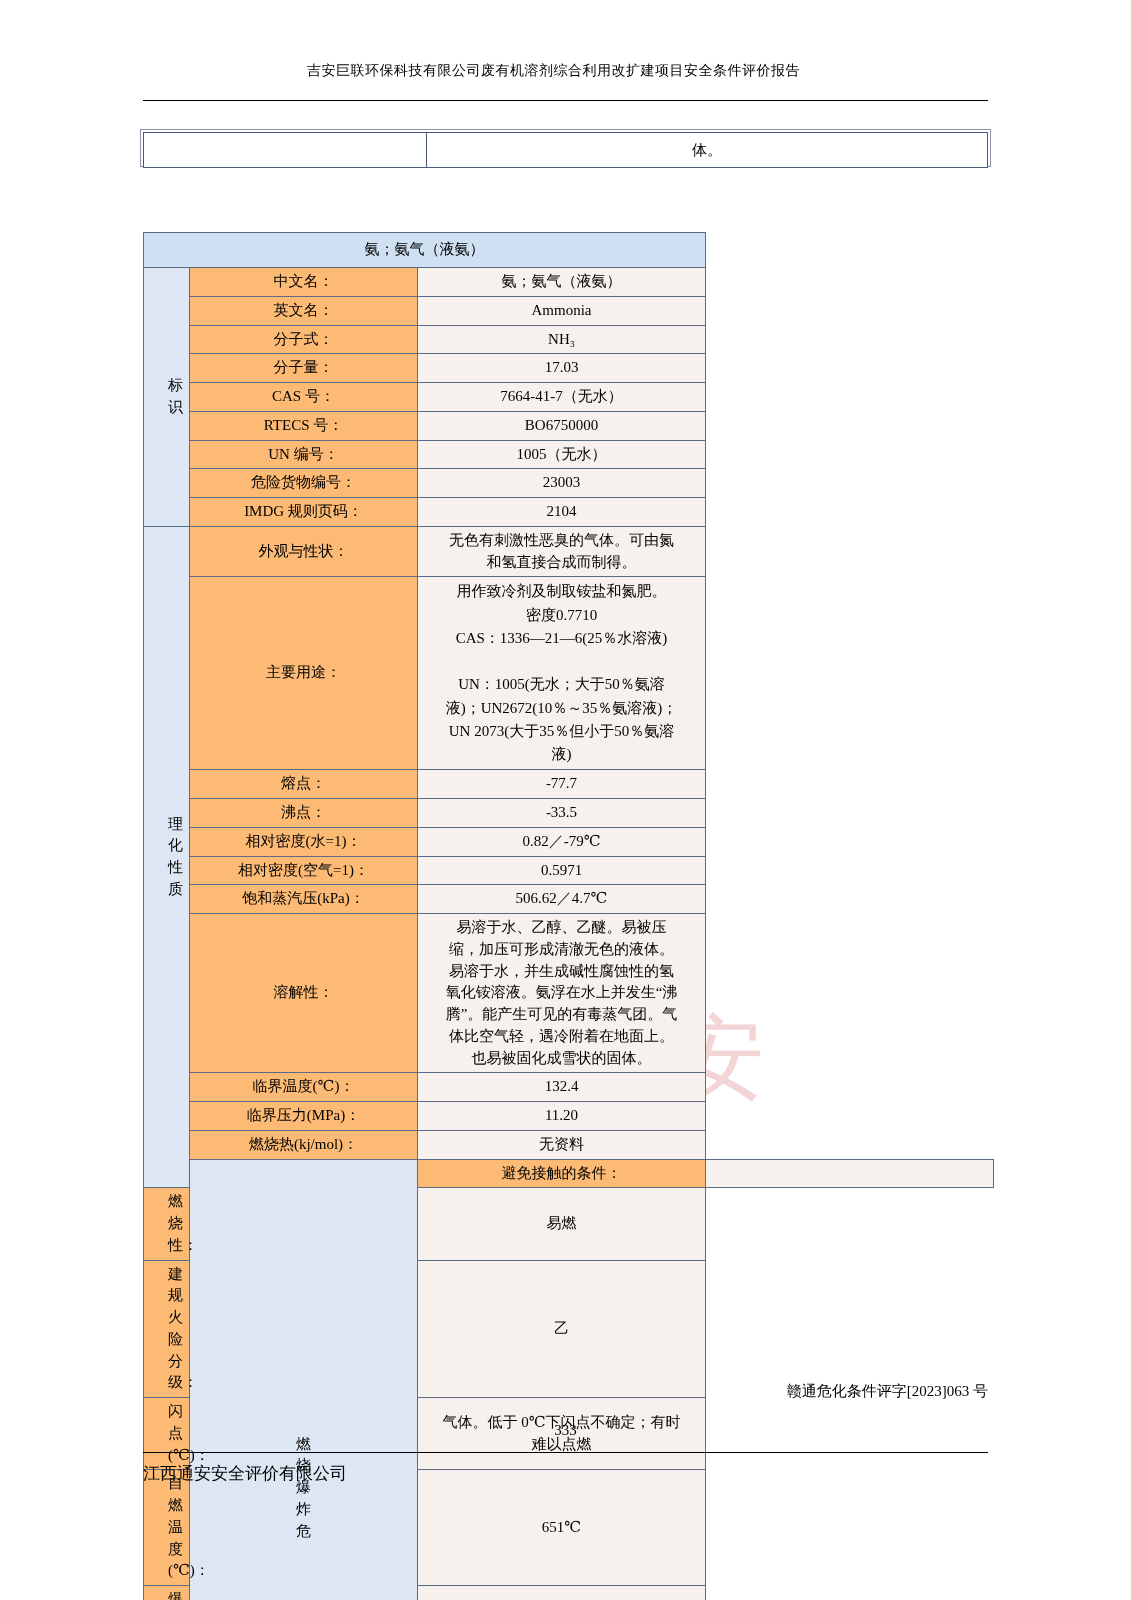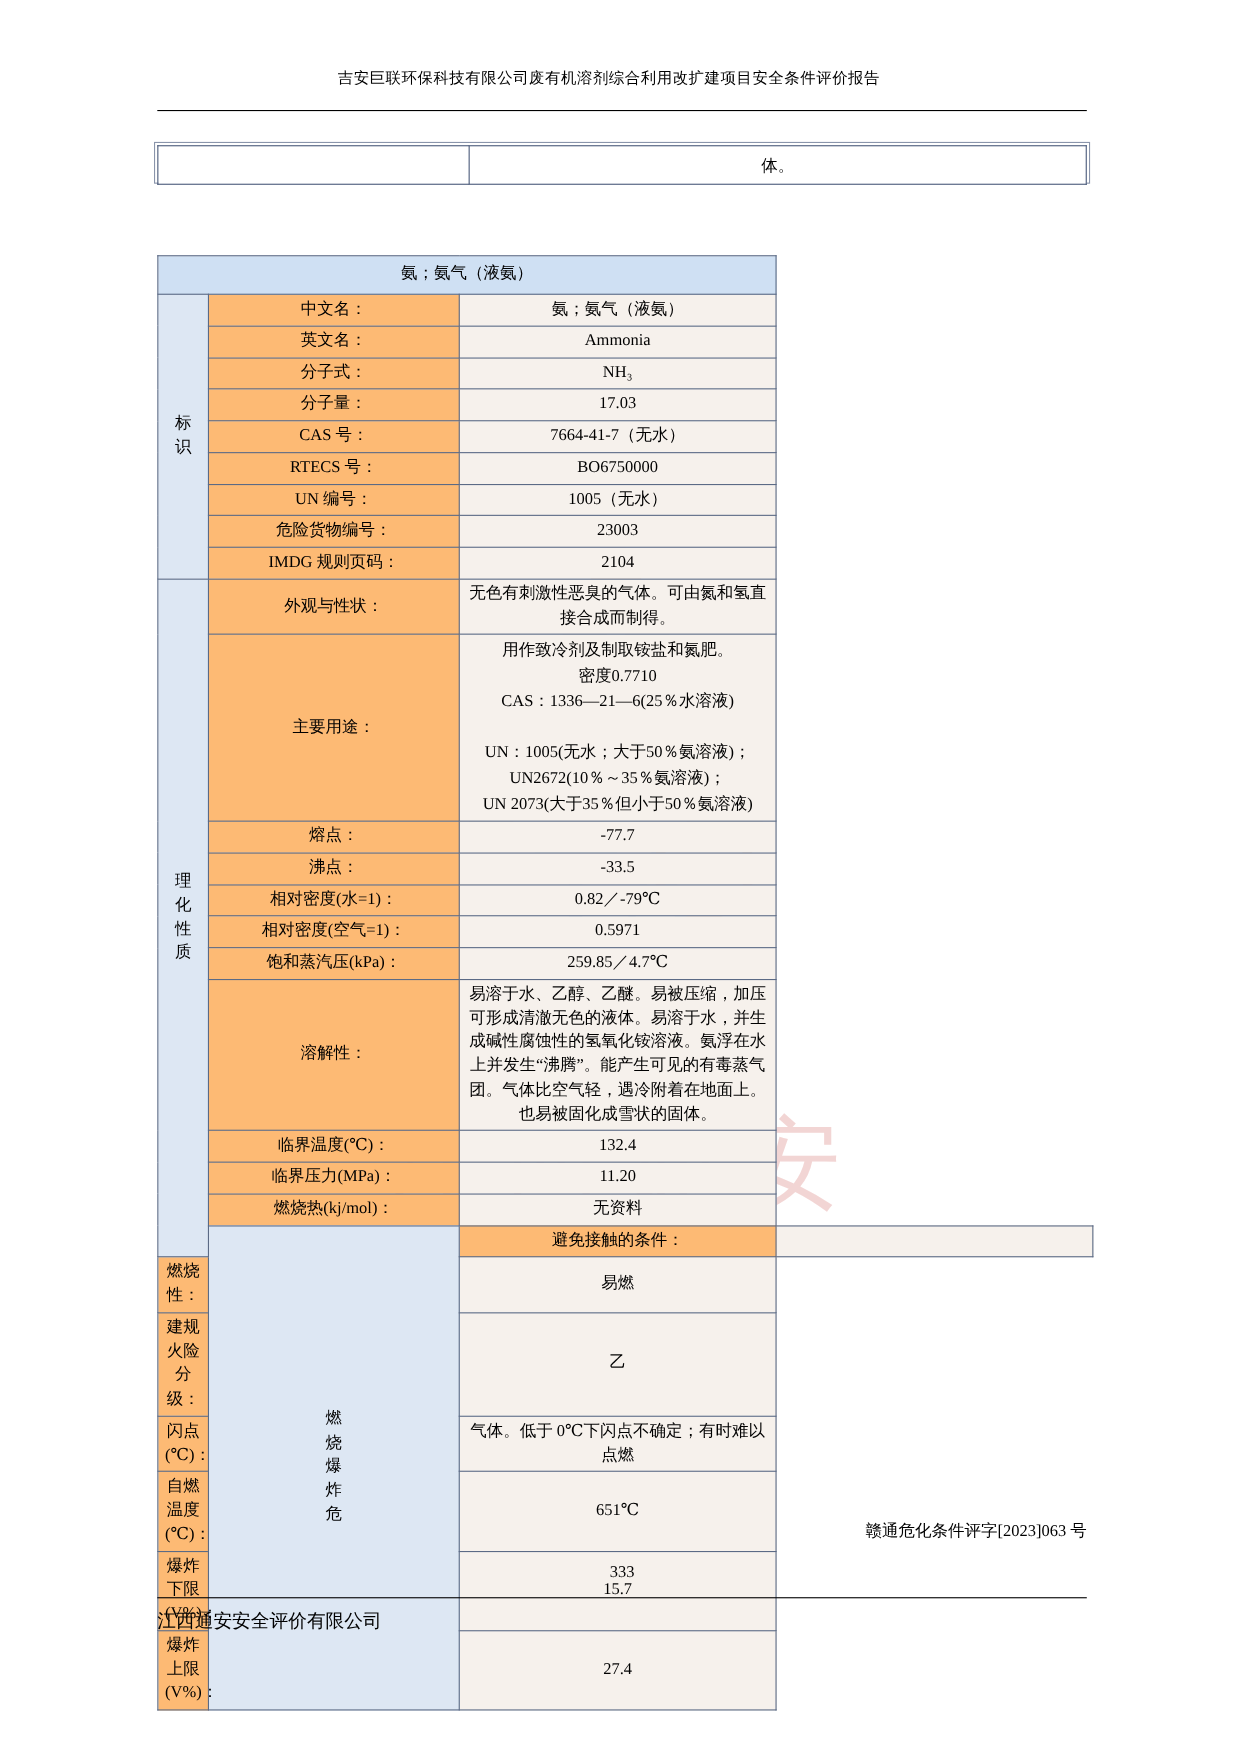--- a/index.html
+++ b/index.html
@@ -101,21 +101,21 @@
   }
   table.msds {
     border-collapse: collapse;
     table-layout: fixed;
     width: 851px;
     background: transparent;
   }
   table.msds td {
     border: 1px solid #5b6a85;
     font-size: 15px;
-    padding: 3px 6px;
+    padding: 3px 24px;
     vertical-align: middle;
     line-height: 1.45;
   }
   td.title-row {
     background: #cfe0f3;
     text-align: center;
     font-size: 15px;
     height: 28px;
     border: 1px solid #4472a8;
   }
@@ -304,21 +304,21 @@
       <tr>
         <td class="lbl">相对密度(水=1)：</td>
         <td class="val">0.82／-79℃</td>
       </tr>
       <tr>
         <td class="lbl">相对密度(空气=1)：</td>
         <td class="val">0.5971</td>
       </tr>
       <tr>
         <td class="lbl">饱和蒸汽压(kPa)：</td>
-        <td class="val">259.85／4.7℃</td>
+        <td class="val">506.62／4.7℃</td>
       </tr>
       <tr>
         <td class="lbl">溶解性：</td>
         <td class="val just">易溶于水、乙醇、乙醚。易被压缩，加压可形成清澈无色的液体。易溶于水，并生成碱性腐蚀性的氢氧化铵溶液。氨浮在水上并发生“沸腾”。能产生可见的有毒蒸气团。气体比空气轻，遇冷附着在地面上。也易被固化成雪状的固体。</td>
       </tr>
       <tr>
         <td class="lbl">临界温度(℃)：</td>
         <td class="val">132.4</td>
       </tr>
       <tr>

